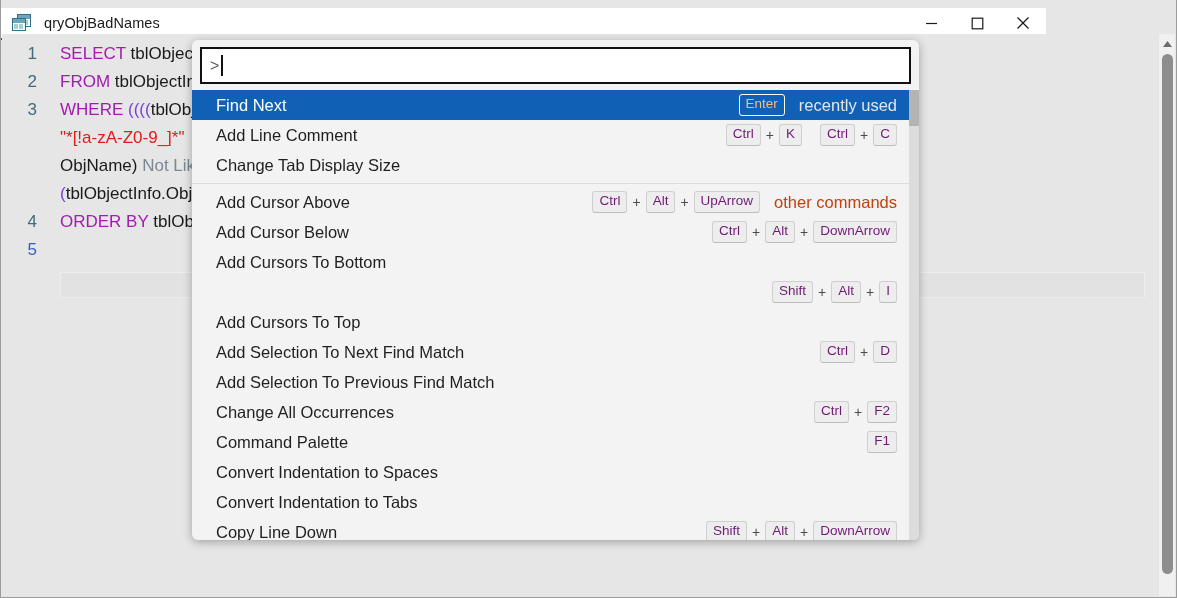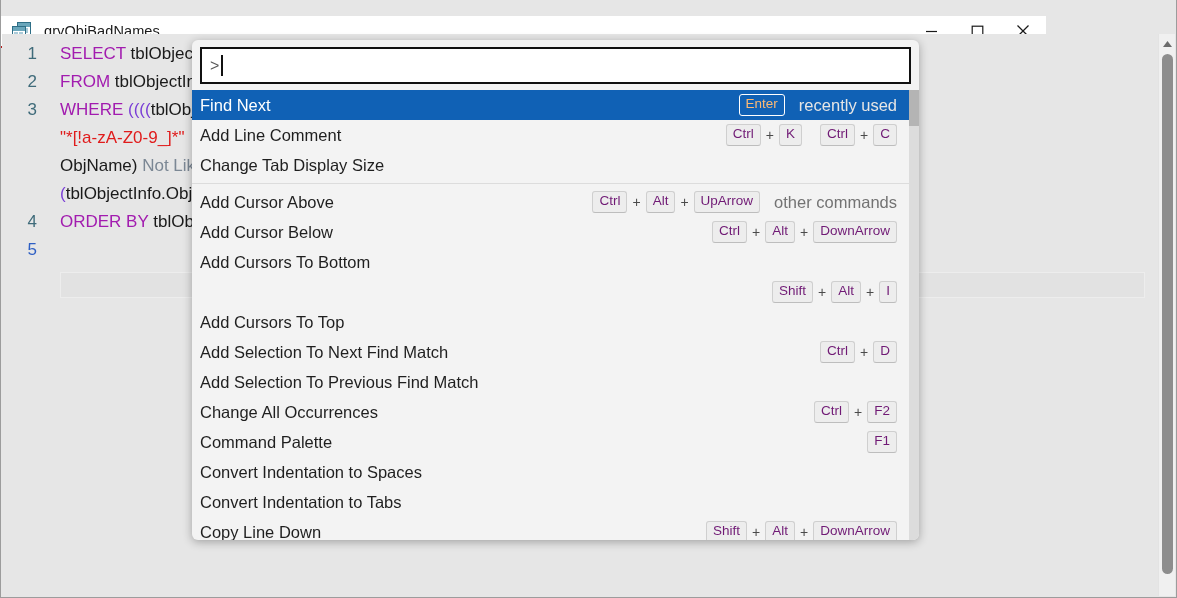--- a/index.html
+++ b/index.html
@@ -12,21 +12,21 @@
   #app {
     position: relative;
     width: 1177px; height: 598px;
     background: #e6e6e6;
     border: 1px solid #9c9c9c;
     border-top: none;
   }
 
   
   #titlebar {
-    position: absolute; top: 16px; left: 0;
+    position: absolute; top: 8px; left: 0;
     width: 1045px; height: 32px;
     background: #ffffff;
     display: flex; align-items: center;
     border-bottom: 2px solid #b91c1c;
   }
   #win-icon {
     width: 20px; height: 18px;
     margin-left: 11px; margin-right: 12px;
     position: relative; flex: none;
   }
@@ -136,21 +136,21 @@
     width: 1.5px; height: 21px; background: #111; margin-left: 2px;
   }
 
   #palette-list {
     position: relative; flex: 1 1 auto; overflow: hidden;
   }
   .row {
     position: relative;
     height: 30px;
     display: flex; align-items: center;
-    padding-left: 8px; padding-right: 22px;
+    padding-left: 24px; padding-right: 22px;
     font-size: 16.5px; color: #1f1f1f;
   }
   .row.selected { background: #1061b5; color: #ffffff; }
   .row .label { white-space: nowrap; }
   .row .spacer { flex: 1 1 auto; }
   .row .keys { display: flex; align-items: center; gap: 5px; white-space: nowrap; }
   .row .plus { font-size: 14px; color: #4a4a4a; }
   .kbd {
     display: inline-block;
     background: #ededed;
@@ -165,21 +165,21 @@
   .row.selected .kbd {
     background: #1061b5;
     border-color: #ffffff;
     color: #fdba74;
   }
   .row .tagtext {
     margin-left: 14px;
     font-size: 16.5px;
     white-space: nowrap;
   }
-  .row .tagtext.blue { color: #737373; }
+  .row .tagtext.blue { color: #c2410c; }
   .row.selected .tagtext { color: #e5e5e5; }
   .sep { height: 1px; background: #dcdcdc; margin: 3px 0 3px 0; }
 
   #palette-scroll {
     position: absolute; top: 0; right: 0; width: 10px; bottom: 0;
     background: transparent;
   }
   #palette-scroll .ptrack {
     position: absolute; top: 0; right: 0; width: 10px; bottom: 0;
     background: #dcdcdc;

